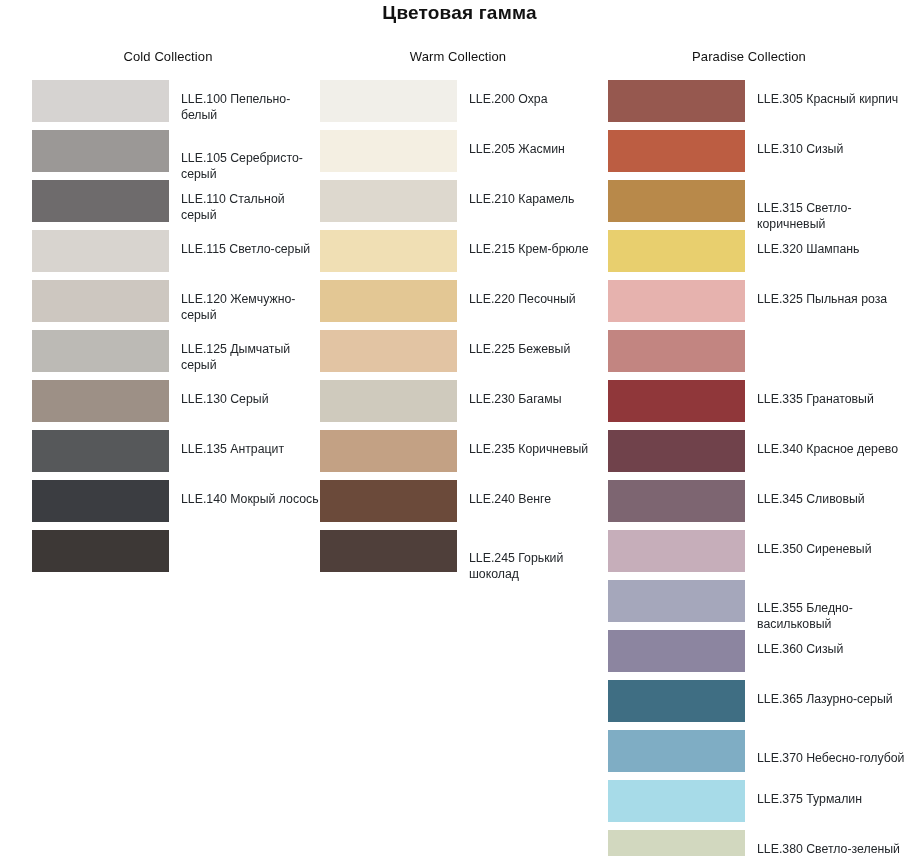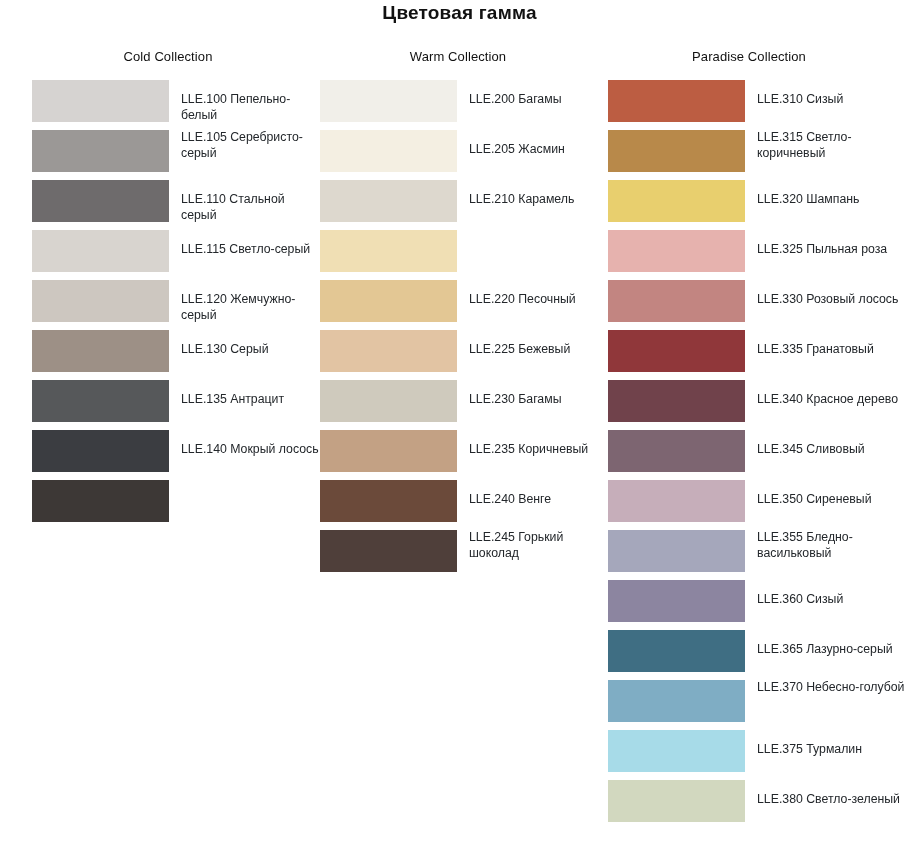--- a/index.html
+++ b/index.html
@@ -67,21 +67,21 @@
     font-size: 12.3px;
     line-height: 15.5px;
     color: #23272b;
     padding-top: 1px;
     max-width: 140px;
   }
   .col-cold .swatch-label     { max-width: 140px; }
   .col-warm .swatch-label     { max-width: 145px; }
   .col-paradise .swatch-label { max-width: 152px; }
 
-  .swatch-row.tall .swatch-label { padding-top: 0px; }
+  .swatch-row.tall .swatch-label { padding-top: 0px; margin-top: 21px; }
   .swatch-row.single .swatch-label { padding-top: 12px; }
 </style>
 </head>
 <body>
 
 <div id="page-title">Цветовая гамма</div>
 
 <div class="column col-cold">
   <div class="column-header">Cold Collection</div>
   <div class="swatch-list">
@@ -99,20 +99,24 @@
       </div>
       <div class="swatch-row single">
         <div class="swatch-chip" style="background: rgb(216, 212, 207);"></div>
         <div class="swatch-label">LLE.115 Светло-серый</div>
       </div>
       <div class="swatch-row single">
         <div class="swatch-chip" style="background: rgb(205, 199, 192);"></div>
         <div class="swatch-label">LLE.120 Жемчужно-серый</div>
       </div>
       <div class="swatch-row single">
+        <div class="swatch-chip" style="background: rgb(188, 186, 181);"></div>
+        <div class="swatch-label">LLE.125 Дымчатый серый</div>
+      </div>
+      <div class="swatch-row single">
         <div class="swatch-chip" style="background: rgb(157, 144, 134);"></div>
         <div class="swatch-label">LLE.130 Серый</div>
       </div>
       <div class="swatch-row single">
         <div class="swatch-chip" style="background: rgb(86, 88, 90);"></div>
         <div class="swatch-label">LLE.135 Антрацит</div>
       </div>
       <div class="swatch-row single">
         <div class="swatch-chip" style="background: rgb(59, 61, 65);"></div>
         <div class="swatch-label">LLE.140 Мокрый лосось</div>
@@ -121,32 +125,33 @@
         <div class="swatch-chip" style="background: rgb(61, 56, 54);"></div>
       </div>
     </div>
 </div>
 
 <div class="column col-warm">
   <div class="column-header">Warm Collection</div>
   <div class="swatch-list">
       <div class="swatch-row single">
         <div class="swatch-chip" style="background: rgb(241, 239, 233);"></div>
-        <div class="swatch-label">LLE.200 Багамы</div>
+        <div class="swatch-label">LLE.200 Охра</div>
       </div>
       <div class="swatch-row single">
         <div class="swatch-chip" style="background: rgb(244, 239, 226);"></div>
         <div class="swatch-label">LLE.205 Жасмин</div>
       </div>
       <div class="swatch-row single">
         <div class="swatch-chip" style="background: rgb(221, 216, 206);"></div>
         <div class="swatch-label">LLE.210 Карамель</div>
       </div>
       <div class="swatch-row single">
         <div class="swatch-chip" style="background: rgb(240, 223, 180);"></div>
+        <div class="swatch-label">LLE.215 Крем-брюле</div>
       </div>
       <div class="swatch-row single">
         <div class="swatch-chip" style="background: rgb(227, 199, 148);"></div>
         <div class="swatch-label">LLE.220 Песочный</div>
       </div>
       <div class="swatch-row single">
         <div class="swatch-chip" style="background: rgb(226, 196, 163);"></div>
         <div class="swatch-label">LLE.225 Бежевый</div>
       </div>
       <div class="swatch-row single">
@@ -165,38 +170,41 @@
         <div class="swatch-chip" style="background: rgb(79, 63, 58);"></div>
         <div class="swatch-label">LLE.245 Горький шоколад</div>
       </div>
     </div>
 </div>
 
 <div class="column col-paradise">
   <div class="column-header">Paradise Collection</div>
   <div class="swatch-list">
       <div class="swatch-row single">
+        <div class="swatch-chip" style="background: rgb(150, 88, 79);"></div>
+        <div class="swatch-label">LLE.305 Красный кирпич</div>
+      </div>
+      <div class="swatch-row single">
         <div class="swatch-chip" style="background: rgb(188, 93, 66);"></div>
         <div class="swatch-label">LLE.310 Сизый</div>
       </div>
       <div class="swatch-row tall">
         <div class="swatch-chip" style="background: rgb(184, 137, 74);"></div>
         <div class="swatch-label">LLE.315 Светло-коричневый</div>
       </div>
       <div class="swatch-row single">
         <div class="swatch-chip" style="background: rgb(232, 207, 110);"></div>
         <div class="swatch-label">LLE.320 Шампань</div>
       </div>
       <div class="swatch-row single">
         <div class="swatch-chip" style="background: rgb(230, 178, 174);"></div>
         <div class="swatch-label">LLE.325 Пыльная роза</div>
       </div>
       <div class="swatch-row single">
         <div class="swatch-chip" style="background: rgb(194, 133, 129);"></div>
-        <div class="swatch-label">LLE.330 Розовый лосось</div>
       </div>
       <div class="swatch-row single">
         <div class="swatch-chip" style="background: rgb(144, 55, 58);"></div>
         <div class="swatch-label">LLE.335 Гранатовый</div>
       </div>
       <div class="swatch-row single">
         <div class="swatch-chip" style="background: rgb(112, 66, 75);"></div>
         <div class="swatch-label">LLE.340 Красное дерево</div>
       </div>
       <div class="swatch-row single">

